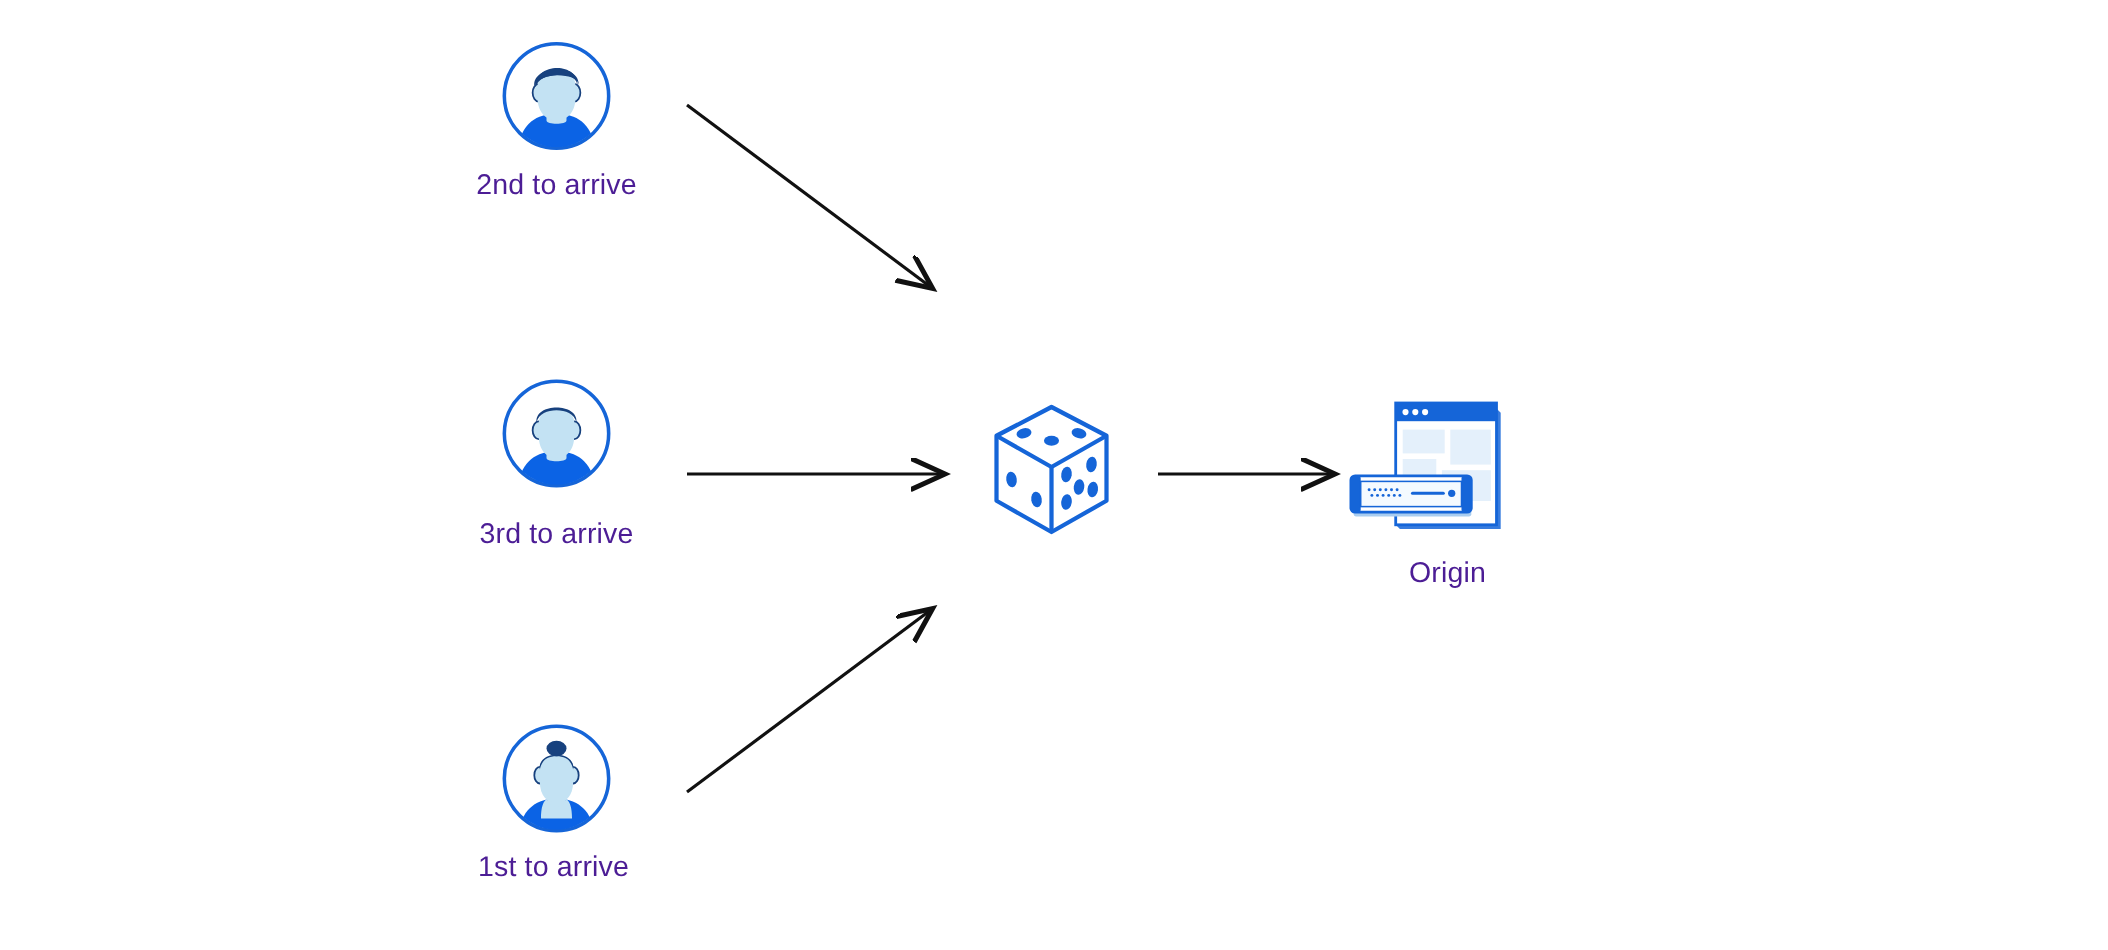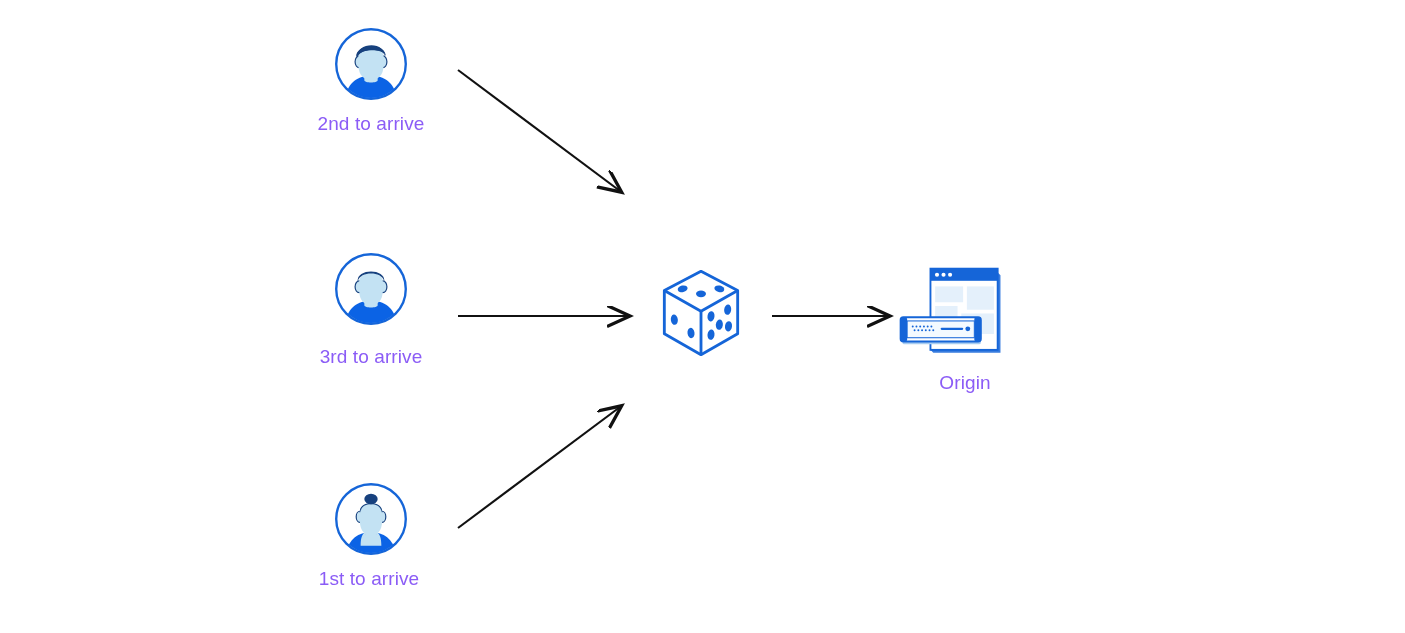--- a/index.html
+++ b/index.html
@@ -19,21 +19,21 @@
   }
   .node {
     position: absolute;
   }
   .node-label {
     position: absolute;
     width: 260px;
     text-align: center;
     font-family: "Liberation Sans", sans-serif;
     font-size: 19px;
-    color: #8b5cf6;
+    color: #4c1d95;
     letter-spacing: 0.1px;
     white-space: nowrap;
   }
   .avatar {
     position: absolute;
     width: 74px;
     height: 74px;
   }
   .dice {
     position: absolute;

